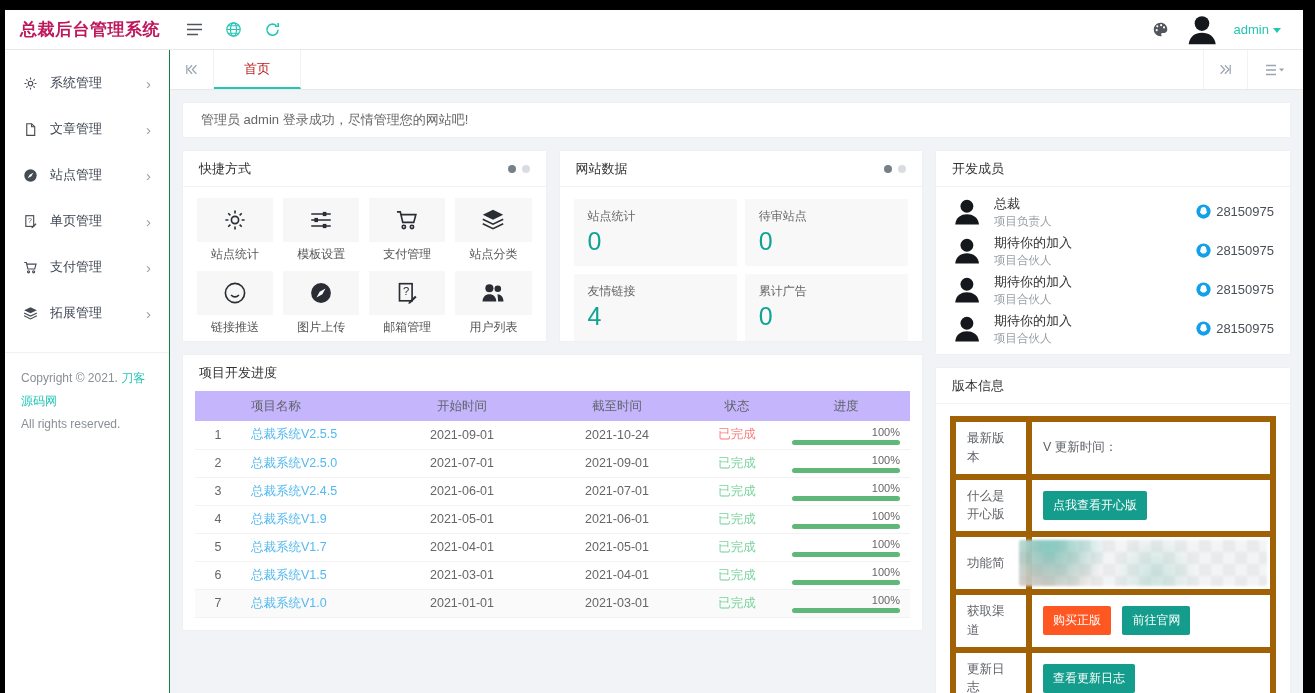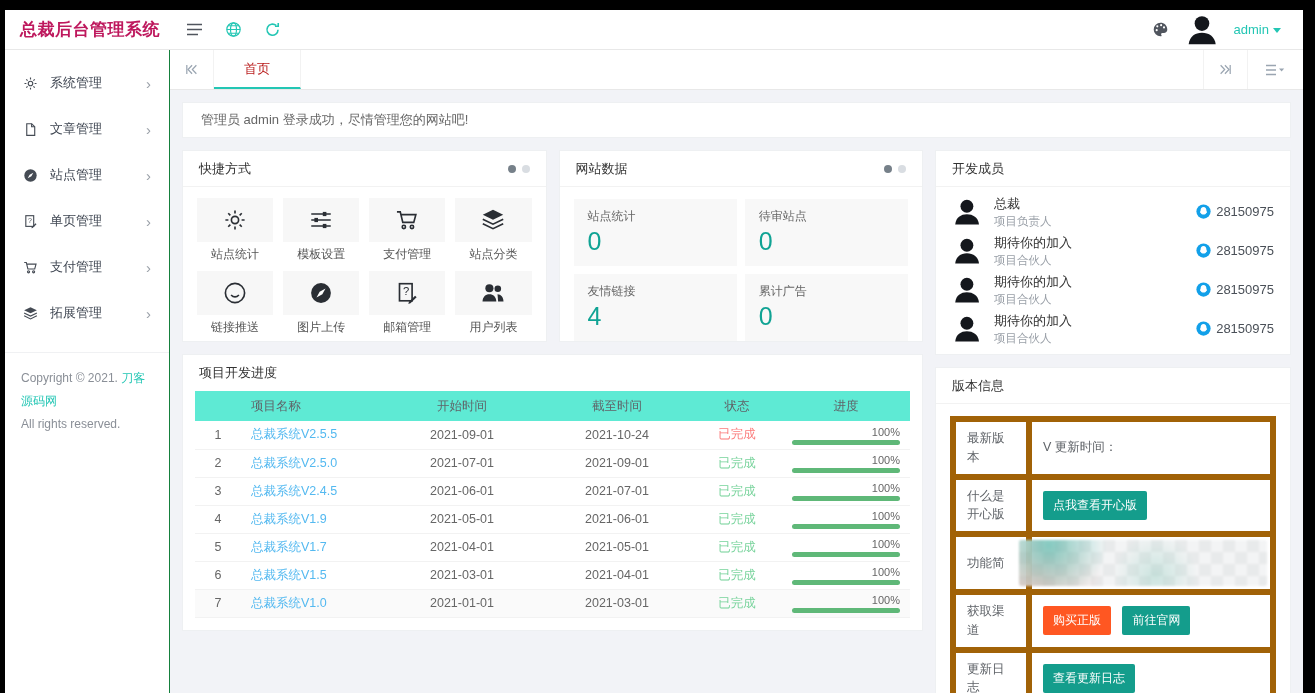--- a/index.html
+++ b/index.html
@@ -88,21 +88,21 @@
   .member { display: flex; align-items: center; height: 39px; }
   .member .avatar { width: 29px; height: 29px; flex: 0 0 29px; }
   .member-info { margin-left: 13px; }
   .member-name { font-size: 13px; color: #333; }
   .member-role { font-size: 11.5px; color: #9aa0a8; margin-top: 1px; }
   .member-qq { margin-left: auto; display: flex; align-items: center; gap: 5px; font-size: 13px; color: #4a5058; }
   .member-qq svg { width: 15px; height: 15px; }
 
   
   .ptable { width: calc(100% - 24px); margin: 0 12px 12px; border-collapse: collapse; font-size: 12.5px; table-layout: fixed; }
-  .ptable th { background: #5eead4; height: 30px; font-weight: 400; color: #5f6368; padding: 0 10px; text-align: center; }
+  .ptable th { background: #c4b5fd; height: 30px; font-weight: 400; color: #5f6368; padding: 0 10px; text-align: center; }
   .ptable th.name, .ptable td.name { text-align: left; }
   .ptable td { height: 28px; padding: 0 10px; border-bottom: 1px solid #f2f2f2; color: #666; text-align: center; }
   .ptable tr:last-child td { background: #fafafa; }
   .col-idx { width: 46px; } .col-start { width: 160px; } .col-end { width: 150px; }
   .col-status { width: 90px; } .col-prog { width: 128px; }
   .idx { color: #888; }
   .plink { color: #54b9f0; cursor: pointer; }
   .status.red { color: #fb7b7b; }
   .status.green { color: #77d39b; }
   .prog .pct { font-size: 11px; color: #666; text-align: right; line-height: 1; padding-top: 2px; }

